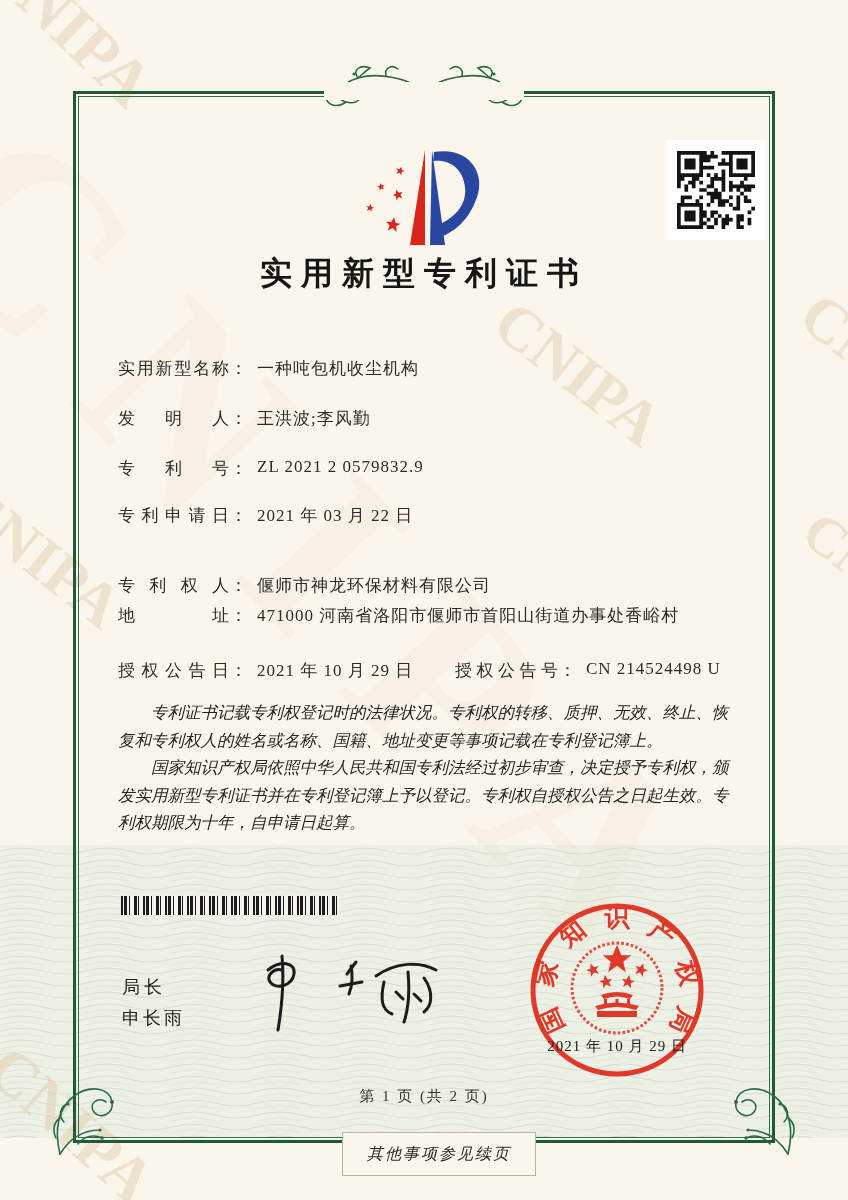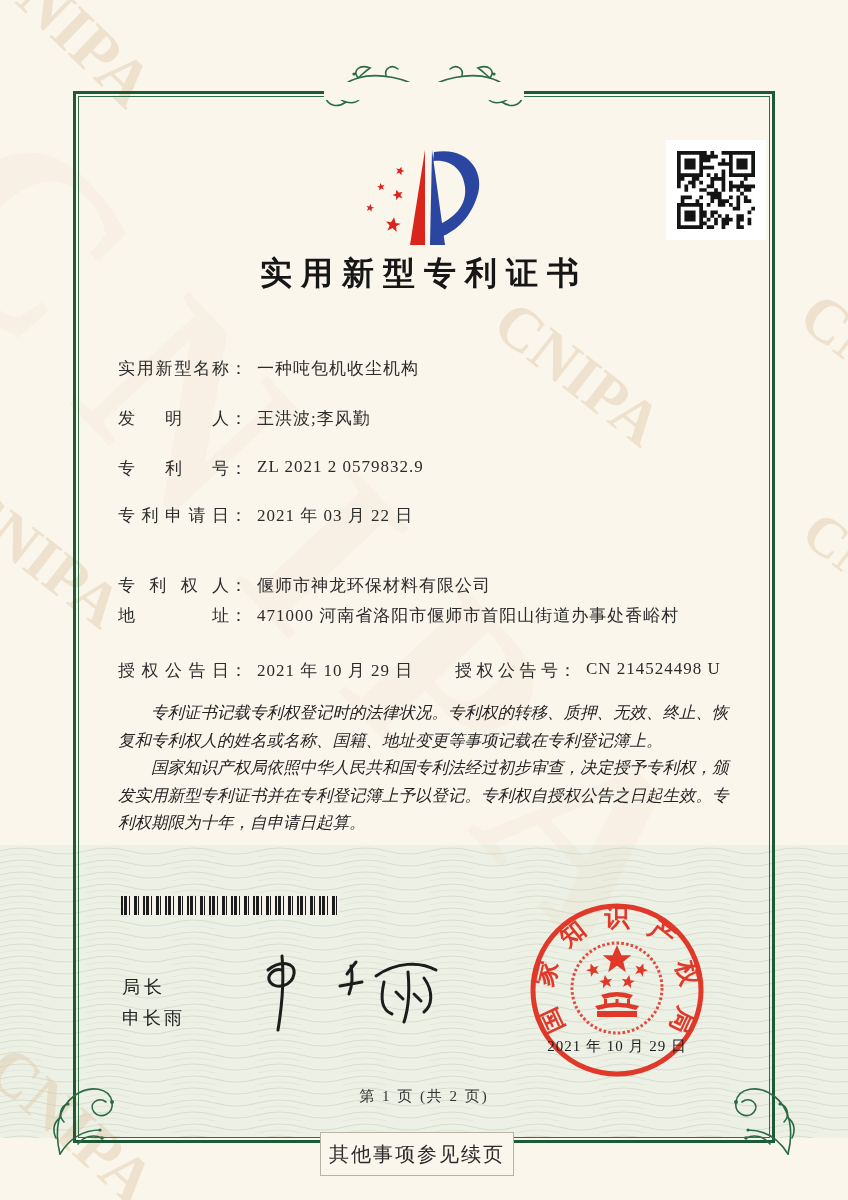--- a/index.html
+++ b/index.html
@@ -66,23 +66,23 @@
   .sig-name{position:absolute;left:122px;top:1006px;font-size:18px;letter-spacing:3px;color:#222;}
   .signature-svg{position:absolute;left:252px;top:948px;}
 
   .seal{position:absolute;left:527px;top:898px;width:180px;height:184px;}
   .seal svg{opacity:.93;mix-blend-mode:multiply;}
   .seal-date{position:absolute;left:527px;top:1037px;width:180px;text-align:center;
              font-size:15px;color:#1d1d1d;letter-spacing:1px;z-index:7;}
 
   .page-info{position:absolute;left:0;top:1087px;width:848px;text-align:center;
              font-size:15px;letter-spacing:2px;color:#333;}
-  .note-box{position:absolute;left:320px;top:1132px;width:192px;height:42px;
+  .note-box{position:absolute;left:342px;top:1132px;width:192px;height:42px;
             border:1px solid #b5b5a6;background:#fbf6ec;display:flex;
-            align-items:center;justify-content:center;font-size:20px;
+            align-items:center;justify-content:center;font-size:16px;font-style:italic;
             letter-spacing:2px;color:#2a2a2a;z-index:6;}
 </style>
 </head>
 <body>
 
 <div id="page">
 
   <div class="wave-band">
     <svg width="848" height="293" xmlns="http://www.w3.org/2000/svg">
       <defs>

